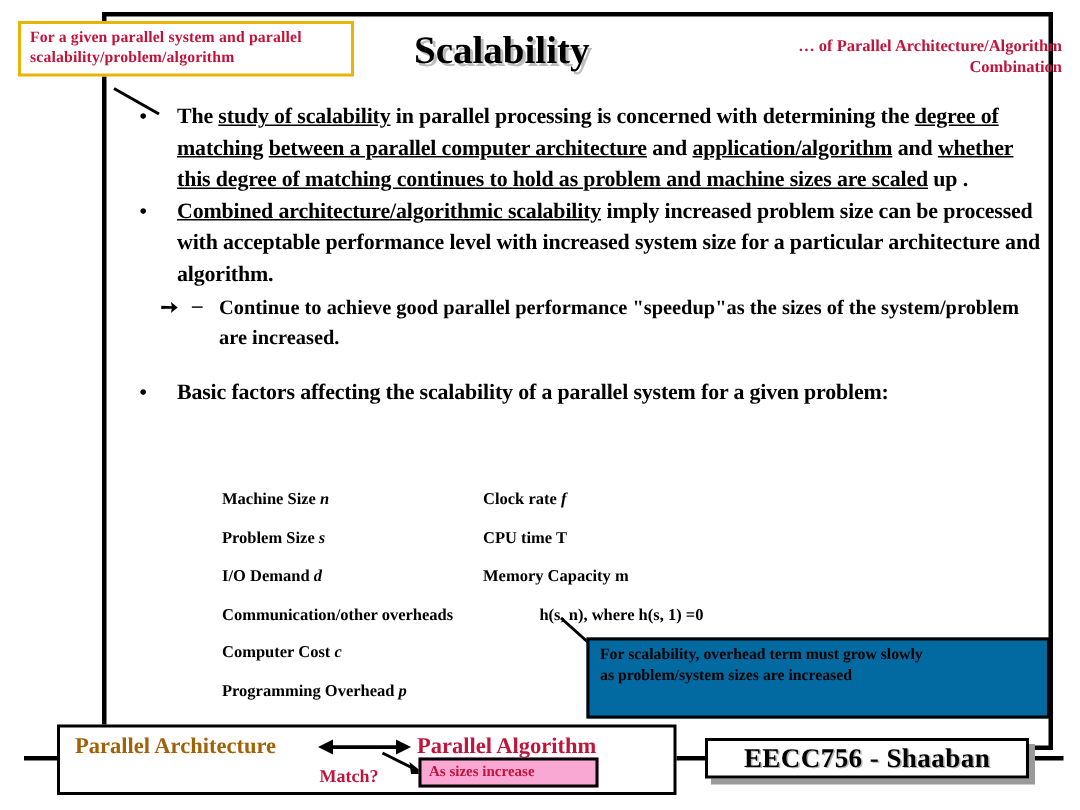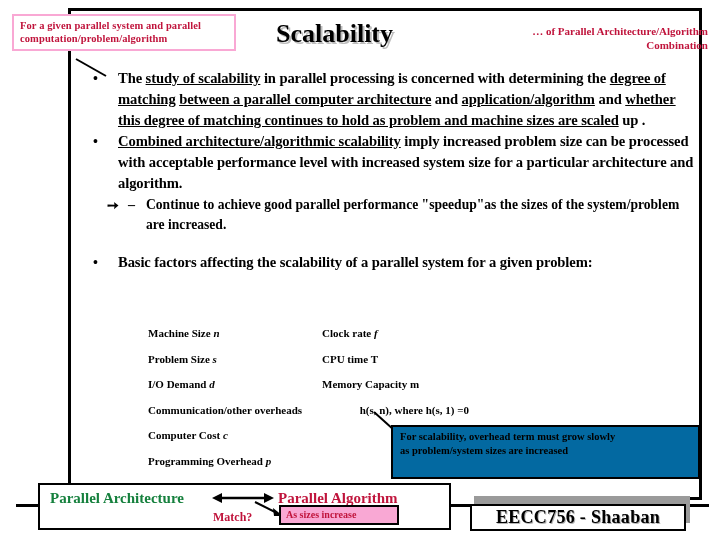--- a/index.html
+++ b/index.html
@@ -53,21 +53,21 @@
     width: 42px; height: 3px;
     background: #000;
   }
 
   
   .given-box {
     position: absolute;
     left: 12px; top: 14px;
     width: 224px;
     box-sizing: border-box;
-    border: 2px solid #f9a8d4;
+    border: 2px solid #eab308;
     background: #ffffff;
     padding: 3px 5px 4px 6px;
     z-index: 6;
   }
   .given-box .line {
     color: #c0143c;
     font-weight: bold;
     font-size: 10.5px;
     line-height: 13px;
     letter-spacing: 0.1px;
@@ -203,21 +203,21 @@
     width: 413px;
     height: 47px;
     box-sizing: border-box;
     border: 2px solid #000;
     background: #fff;
     z-index: 7;
   }
   .match-arch {
     position: absolute;
     left: 10px; top: 3px;
-    color: #15803d;
+    color: #a16207;
     font-weight: bold;
     font-size: 15px;
     line-height: 20px;
   }
   .match-algo {
     position: absolute;
     left: 238px; top: 3px;
     color: #c0143c;
     font-weight: bold;
     font-size: 15px;
@@ -293,21 +293,20 @@
   }
   .eecc-box {
     position: absolute;
     left: 470px; top: 492px;
     width: 216px; height: 27px;
     box-sizing: border-box;
     border: 2px solid #000;
     background: #fff;
     z-index: 6;
     text-align: center;
-    margin-top: 12px;
   }
   .eecc-text {
     font-size: 18px;
     line-height: 23px;
     font-weight: bold;
     letter-spacing: 0.3px;
     text-shadow: 1px 1px 0 #b5b5b5;
   }
   .eecc-footer {
     position: absolute;
@@ -326,21 +325,21 @@
 <div class="slide">
 
   <div class="frame-top"></div>
   <div class="frame-right"></div>
   <div class="frame-left"></div>
   <div class="frame-bottom-left"></div>
   <div class="frame-bottom-right"></div>
 
   <div class="given-box">
     <div class="line">For a given parallel system and parallel</div>
-    <div class="line">computation/problem/algorithm</div>
+    <div class="line">scalability/problem/algorithm</div>
   </div>
   <svg class="given-leader" viewBox="0 0 34 20">
     <line x1="32" y1="18" x2="2" y2="1" stroke="#000" stroke-width="2"></line>
   </svg>
 
   <div class="slide-title">Scalability</div>
 
   <div class="title-sub">
     <div>… of  Parallel Architecture/Algorithm</div>
     <div>Combination</div>

